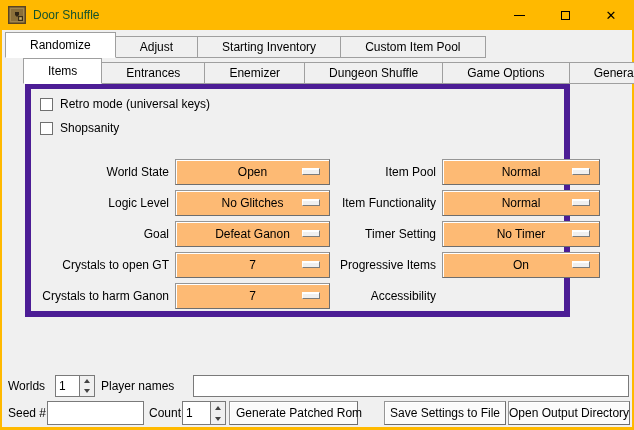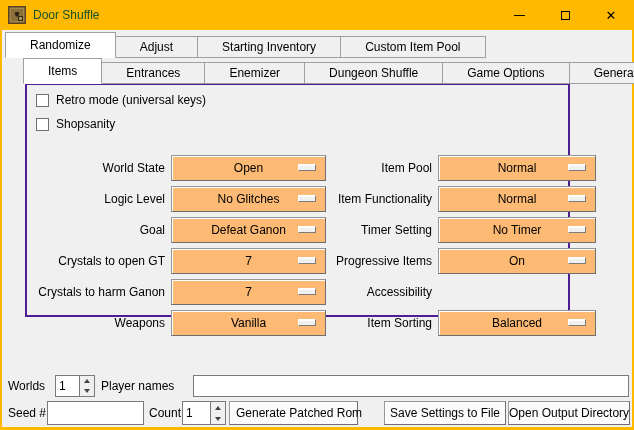--- a/index.html
+++ b/index.html
@@ -43,21 +43,21 @@
     margin-right:-1px; white-space:nowrap;
   }
   .tab.active {
     background:#ffffff; height:26px; line-height:24px;
     border-bottom:1px solid #ffffff; position:relative; z-index:4;
   }
 
   
   .panel {
     position:absolute; left:23px; top:53px; width:545px; height:234px;
-    border:2px solid #4c1d95; z-index:1; background:#f0f0f0;
+    border:6px solid #4c1d95; z-index:1; background:#f0f0f0;
   }
 
   .cb-row { position:absolute; left:9px; display:flex; align-items:center; gap:7px; height:20px; }
   .cb-row.r0 { top:5px; } .cb-row.r1 { top:29px; }
   .cb-box {
     width:13px; height:13px; background:#fff;
     border:1px solid #707070; display:inline-block;
   }
 
   .form { position:absolute; left:0; top:50px; width:100%;margin-top:20px; }
@@ -194,26 +194,20 @@
           <span class="f-label">Progressive Items</span>
           <div class="dropdown"><span>On</span><span class="dd-indicator"></span></div>
         </div>
 
         <div class="form-row">
           <span class="f-label">Crystals to harm Ganon</span>
           <div class="dropdown"><span>7</span><span class="dd-indicator"></span></div>
           <span class="f-label">Accessibility</span>
         </div>
 
-        <div class="form-row">
-          <span class="f-label">Weapons</span>
-          <div class="dropdown"><span>Vanilla</span><span class="dd-indicator"></span></div>
-          <span class="f-label">Item Sorting</span>
-          <div class="dropdown"><span>Balanced</span><span class="dd-indicator"></span></div>
-        </div>
 
       </div>
     </div>
 
     <span class="b-label row1" style="left:6px;">Worlds</span>
     <div class="spinner row1" style="left:53px; width:40px;">
       <input class="spin-value" value="1" style="">
       <div class="spin-arrows">
         <div class="spin-btn">
             <span class="tri-up"></span>

